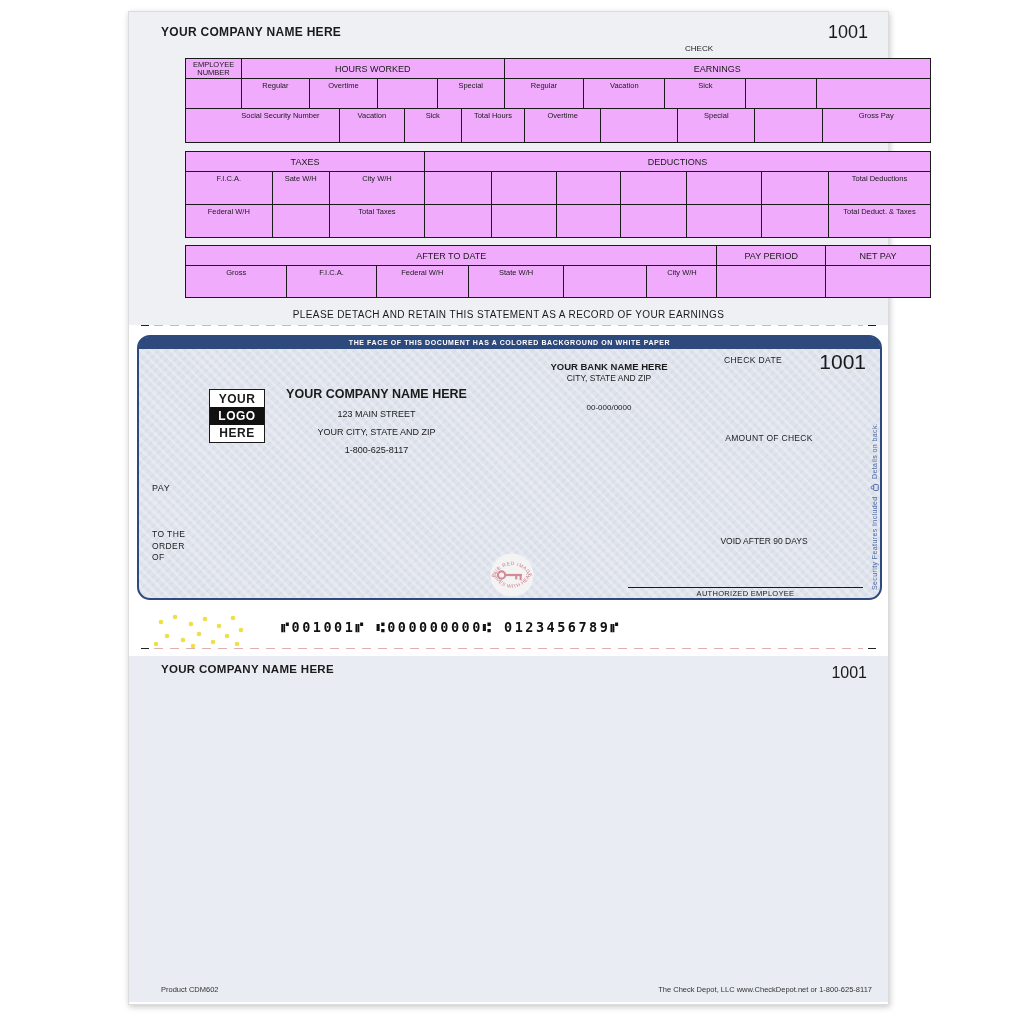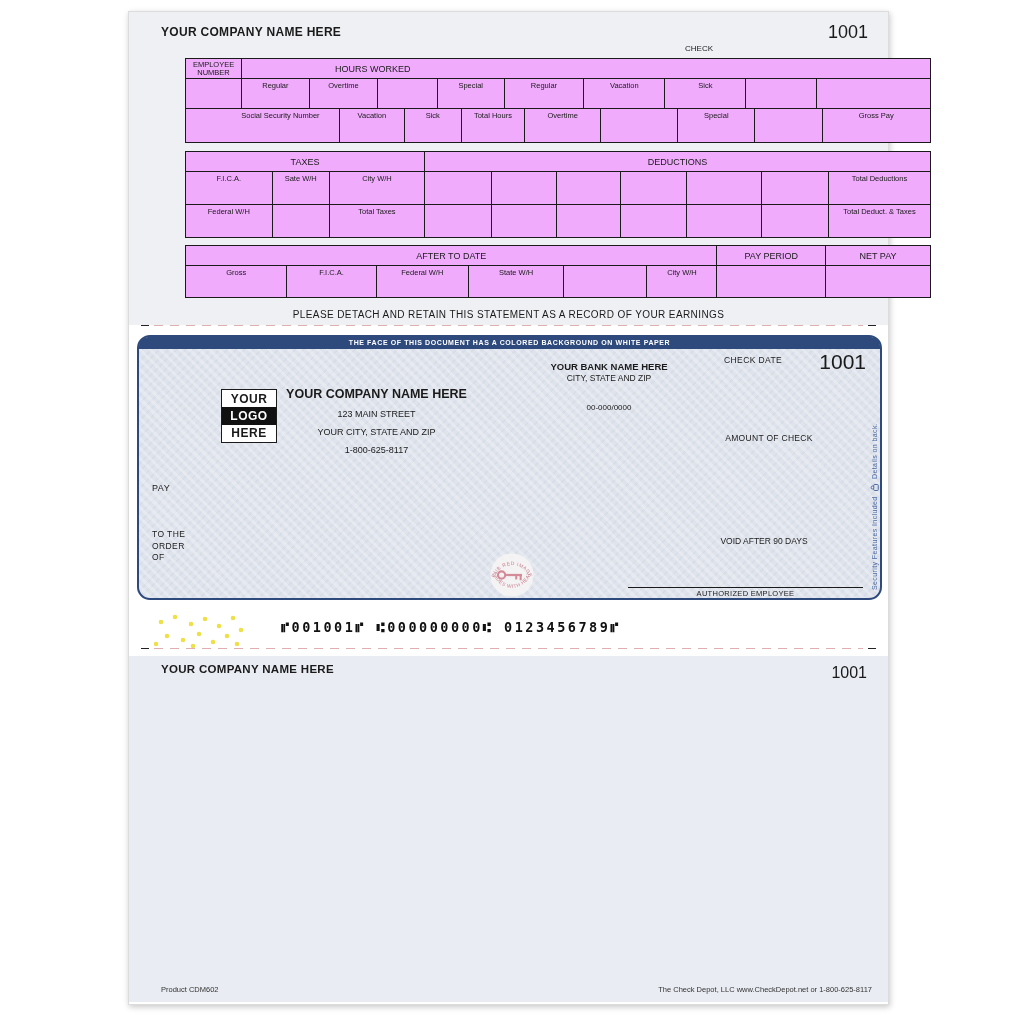--- a/index.html
+++ b/index.html
@@ -36,21 +36,21 @@
            background-color:#dee3ec;
            background-image:repeating-linear-gradient(45deg, rgba(255,255,255,.28) 0 3px, transparent 3px 7px),
                             repeating-linear-gradient(-45deg, rgba(110,125,160,.05) 0 2px, transparent 2px 6px); }
   .check-banner { position:absolute; left:0; top:0; right:0; height:12px; background:#2e4a7d; border-radius:9px 9px 0 0;
                   color:#ffffff; font-size:7px; font-weight:bold; text-align:center; line-height:12px; letter-spacing:.6px; }
   .check-date { position:absolute; left:585px; top:18px; font-size:8.5px; letter-spacing:.4px; }
   .check-no { position:absolute; right:14px; top:13px; font-size:21px; }
   .bank-block { position:absolute; left:370px; top:24px; width:200px; text-align:center; }
   .bank-name { font-size:9.5px; font-weight:bold;text-align:center; }
   .bank-city { font-size:8.5px; margin-top:1px; }
-  .logo-box { position:absolute; left:70px; top:52px; width:56px; height:54px; border:1.5px solid #1a1a1a; background:#fff; display:flex; flex-direction:column;margin-left:12px; }
+  .logo-box { position:absolute; left:70px; top:52px; width:56px; height:54px; border:1.5px solid #1a1a1a; background:#fff; display:flex; flex-direction:column; }
   .logo-row { flex:1; display:flex; align-items:center; justify-content:center; font-size:12px; font-weight:bold; letter-spacing:.5px; }
   .logo-dark { background:#111; color:#fff; }
   .company-block { position:absolute; left:130px; top:50px; width:215px; text-align:center; }
   .company-name { font-size:12.5px; font-weight:bold; }
   .company-line { font-size:9px; margin-top:8px; }
   .fraction { position:absolute; left:410px; top:66px; width:120px; text-align:center; font-size:8px; }
   .amount-lbl { position:absolute; left:560px; top:96px; width:140px; text-align:center; font-size:8.5px; letter-spacing:.3px; }
   .pay-lbl { position:absolute; left:13px; top:146px; font-size:9px; letter-spacing:.5px; }
   .order-lbl { position:absolute; left:13px; top:192px; font-size:8.5px; line-height:11.5px; letter-spacing:.4px; }
   .void-lbl { position:absolute; left:560px; top:199px; width:130px; text-align:center; font-size:8.5px; }
@@ -81,20 +81,21 @@
 
   <div class="top-stub">
     <div class="stub-company">YOUR COMPANY NAME HERE</div>
     <div class="stub-checkno">1001</div>
     <div class="stub-checklbl">CHECK</div>
 
     <div class="tbl t1">
       <div class="trow thead">
         <div class="tcell small-h" style="width:7.4%">EMPLOYEE NUMBER</div>
         <div class="tcell" style="width:35.3%">HOURS WORKED</div>
+        <div class="tcell" style="width:57.3%">EARNINGS</div>
       </div>
       <div class="trow rB">
         <div class="tcell" style="width:7.4%"></div>
         <div class="tcell" style="width:9.1%">Regular</div>
         <div class="tcell" style="width:9.2%">Overtime</div>
         <div class="tcell" style="width:8.0%"></div>
         <div class="tcell" style="width:9.0%">Special</div>
         <div class="tcell" style="width:10.7%">Regular</div>
         <div class="tcell" style="width:10.9%">Vacation</div>
         <div class="tcell" style="width:10.9%">Sick</div>

